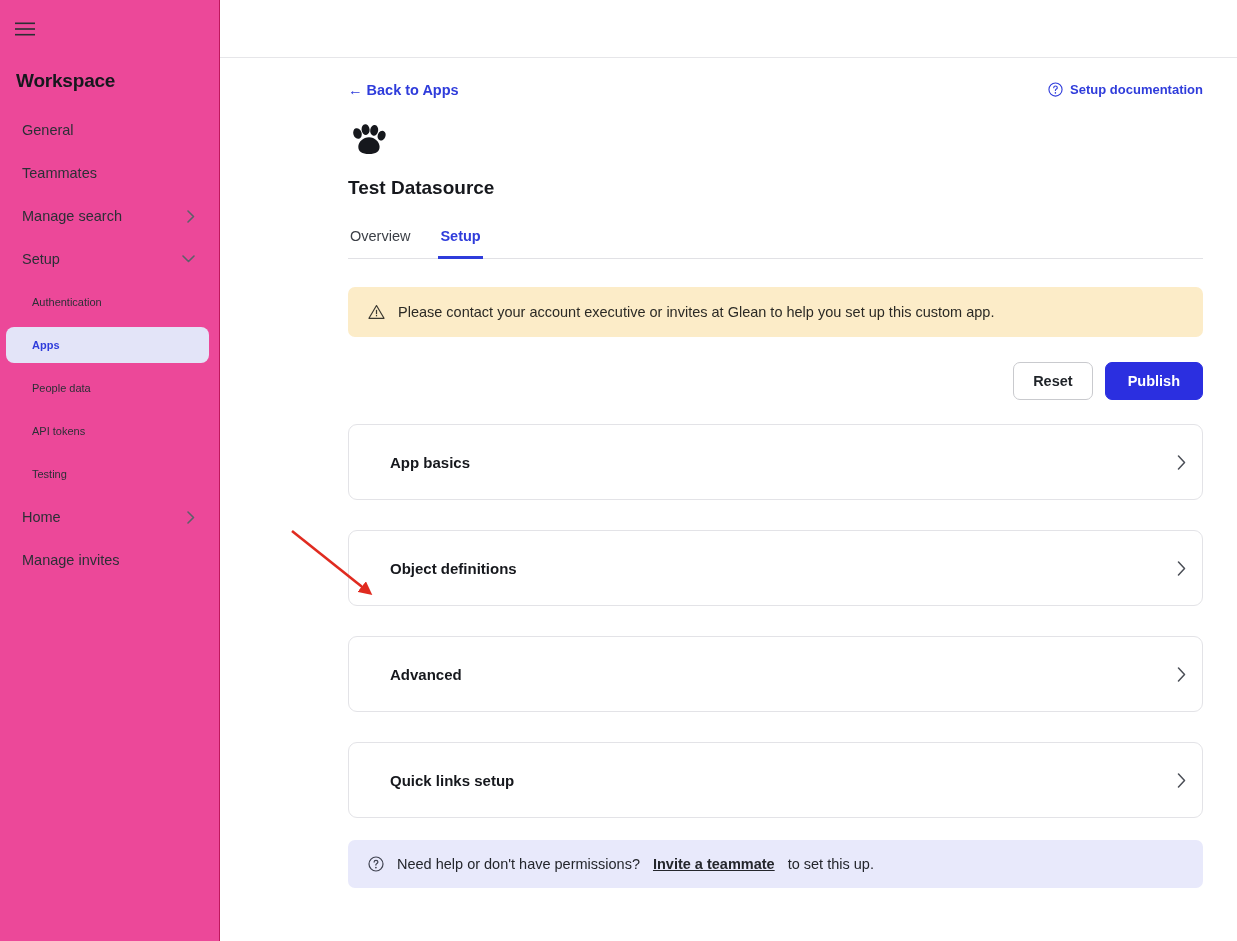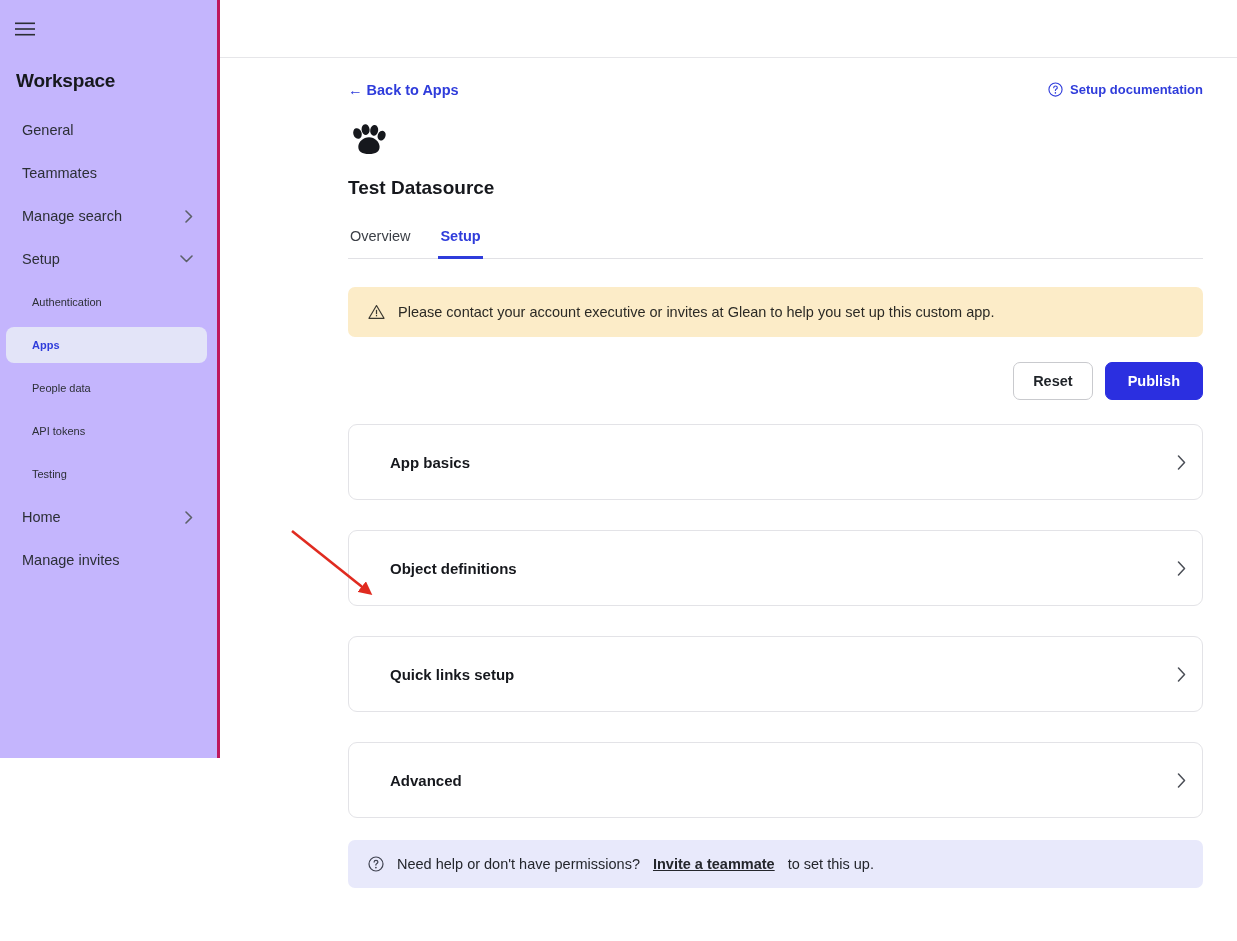--- a/index.html
+++ b/index.html
@@ -19,23 +19,23 @@
   .app {
     display: flex;
     width: 1237px;
     height: 941px;
   }
 
   
   .sidebar {
     width: 220px;
     flex: 0 0 220px;
-    background: #c4b5fd;
-    border-right: 3px solid #be185d;
-    height: 758px;
+    background: #ec4899;
+    border-right: 1px solid #be185d;
+    height: 941px;
     position: relative;
   }
   .hamburger {
     width: 30px;
     height: 30px;
     margin: 14px 0 0 10px;
     display: flex;
     align-items: center;
     justify-content: center;
     cursor: pointer;
@@ -395,30 +395,30 @@
         <div class="card">
           <span class="card-title">Object definitions</span>
           <span class="chev-r">
             <svg width="9" height="15" viewBox="0 0 9 15">
                 <path d="M1.5 1 L7.5 7.5 L1.5 14" fill="none" stroke="#4a4e56" stroke-width="1.5" stroke-linecap="round" stroke-linejoin="round"></path>
               </svg>
           </span>
         </div>
 
         <div class="card">
-          <span class="card-title">Quick links setup</span>
+          <span class="card-title">Advanced</span>
           <span class="chev-r">
             <svg width="9" height="15" viewBox="0 0 9 15">
                 <path d="M1.5 1 L7.5 7.5 L1.5 14" fill="none" stroke="#4a4e56" stroke-width="1.5" stroke-linecap="round" stroke-linejoin="round"></path>
               </svg>
           </span>
         </div>
 
         <div class="card">
-          <span class="card-title">Advanced</span>
+          <span class="card-title">Quick links setup</span>
           <span class="chev-r">
             <svg width="9" height="15" viewBox="0 0 9 15">
                 <path d="M1.5 1 L7.5 7.5 L1.5 14" fill="none" stroke="#4a4e56" stroke-width="1.5" stroke-linecap="round" stroke-linejoin="round"></path>
               </svg>
           </span>
         </div>
 
       </div>
 
       <div class="help-bar">

